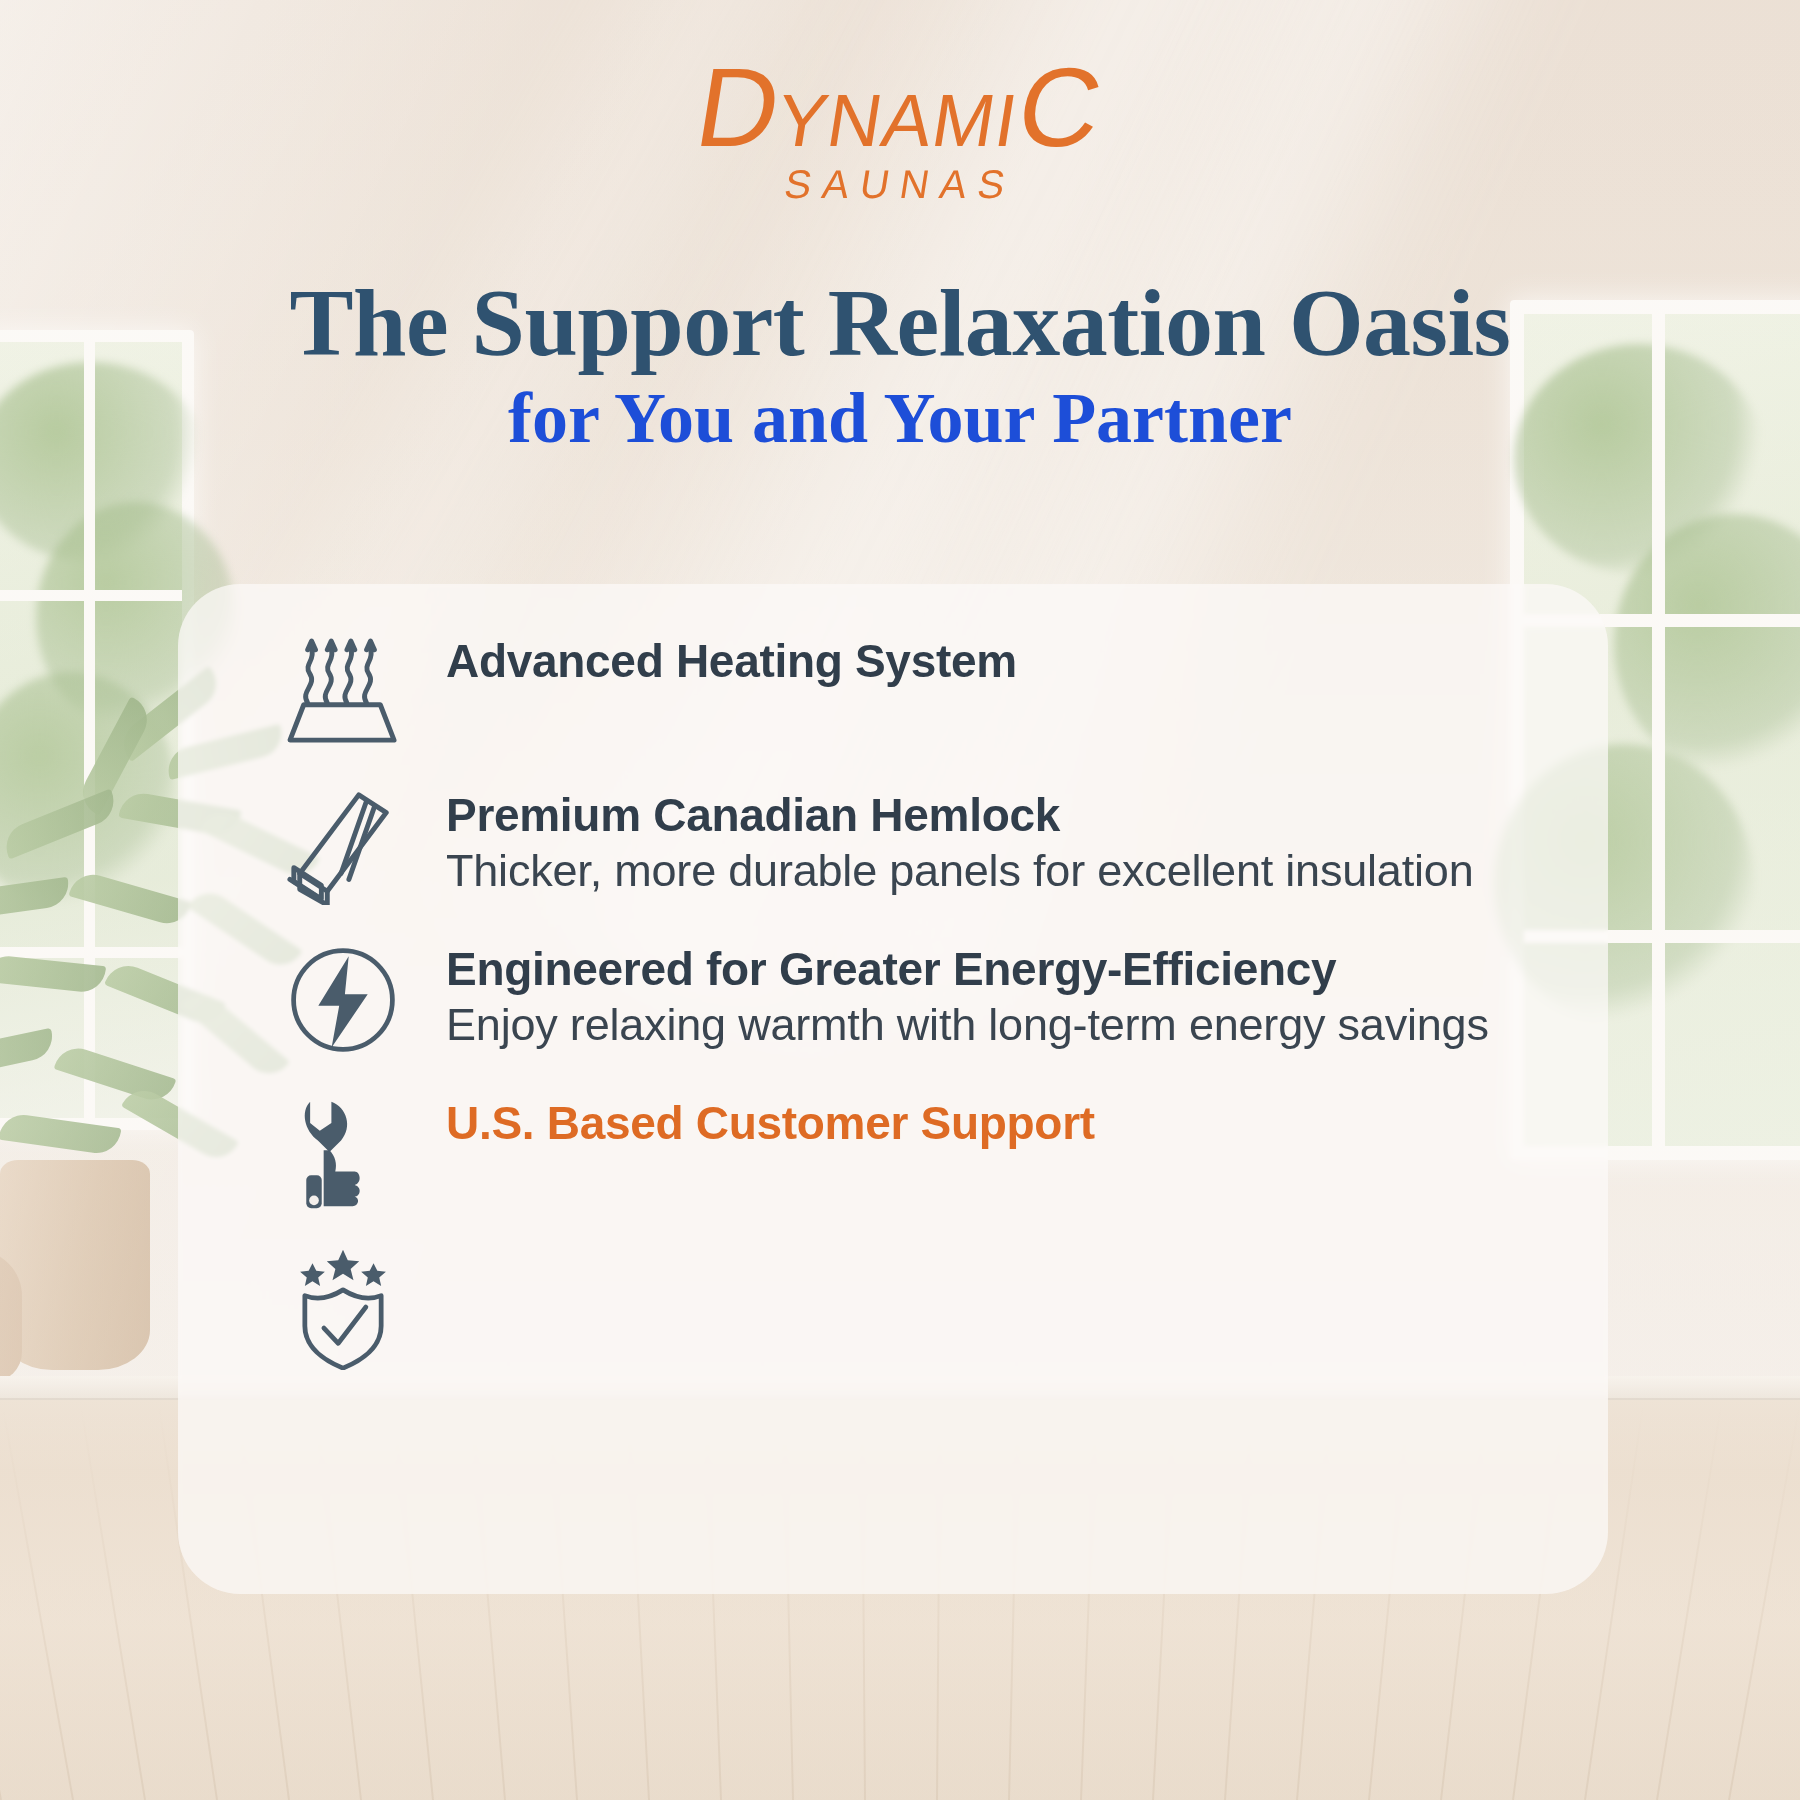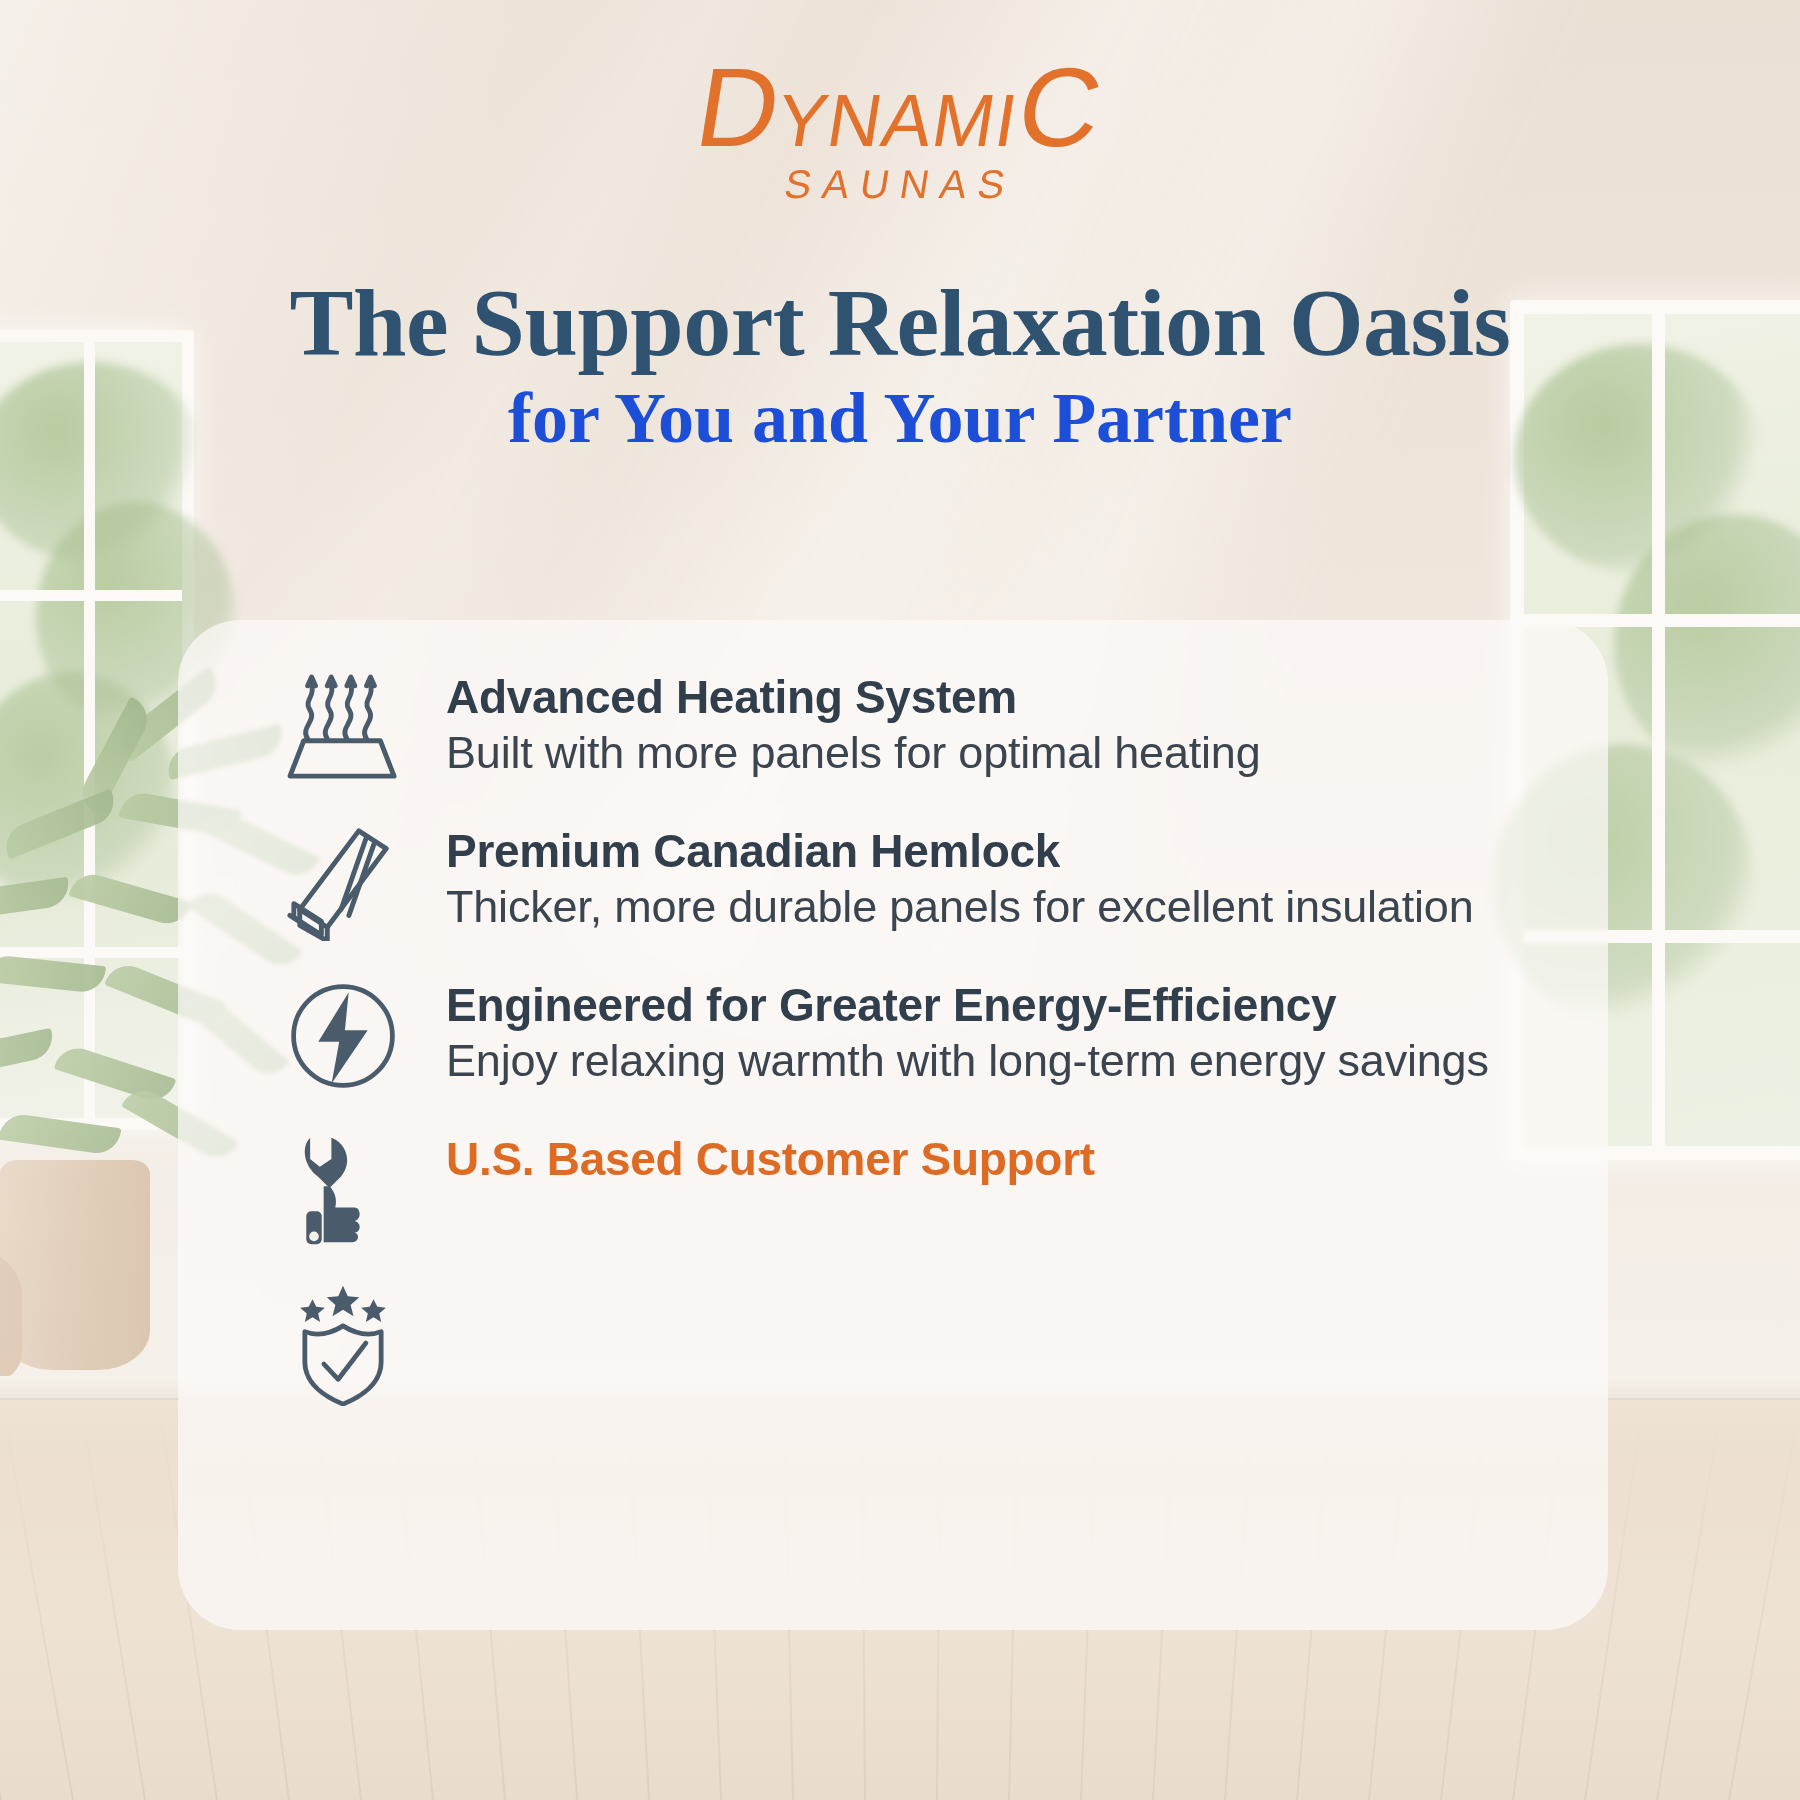--- a/index.html
+++ b/index.html
@@ -159,21 +159,21 @@
     font-family:"Liberation Serif", serif;
     font-weight:700;
     font-size:72px;
     line-height:1.05;
     color:#1d4ed8;
   }
 
   
   .card {
     position:absolute;
-    left:178px; top:620px;
+    left:178px; top:584px;
     width:1430px; height:1010px;
     background:rgba(252,250,248,0.72);
     border-radius:62px;
     backdrop-filter:blur(2px);
   }
 
   .features {
     position:absolute;
     left:100px; top:48px;
     width:1280px;
@@ -324,21 +324,20 @@
               <path d="M24 12 l4 -9 l4 9" fill="#4A5C6B"></path>
               <path d="M44 12 l4 -9 l4 9" fill="#4A5C6B"></path>
               <path d="M64 12 l4 -9 l4 9" fill="#4A5C6B"></path>
               <path d="M84 12 l4 -9 l4 9" fill="#4A5C6B"></path>
               <path d="M20 68 L98 68 L112 104 L6 104 Z"></path>
             </g>
           </svg>
         </div>
         <div class="ftext">
           <div class="ftitle">Advanced Heating System</div>
-          <div class="fdesc">Built with more panels for optimal heating</div>
         </div>
       </div>
 
       <div class="feature">
         <div class="ficon">
           <svg viewBox="0 0 120 120" width="118" height="118" aria-hidden="true">
             <g class="icon-stroke" stroke-width="4.5">
               <path d="M76 8 L104 26 L44 106 L16 88 Z"></path>
               <path d="M84 14 L58 88"></path>
               <path d="M92 20 L66 94"></path>

